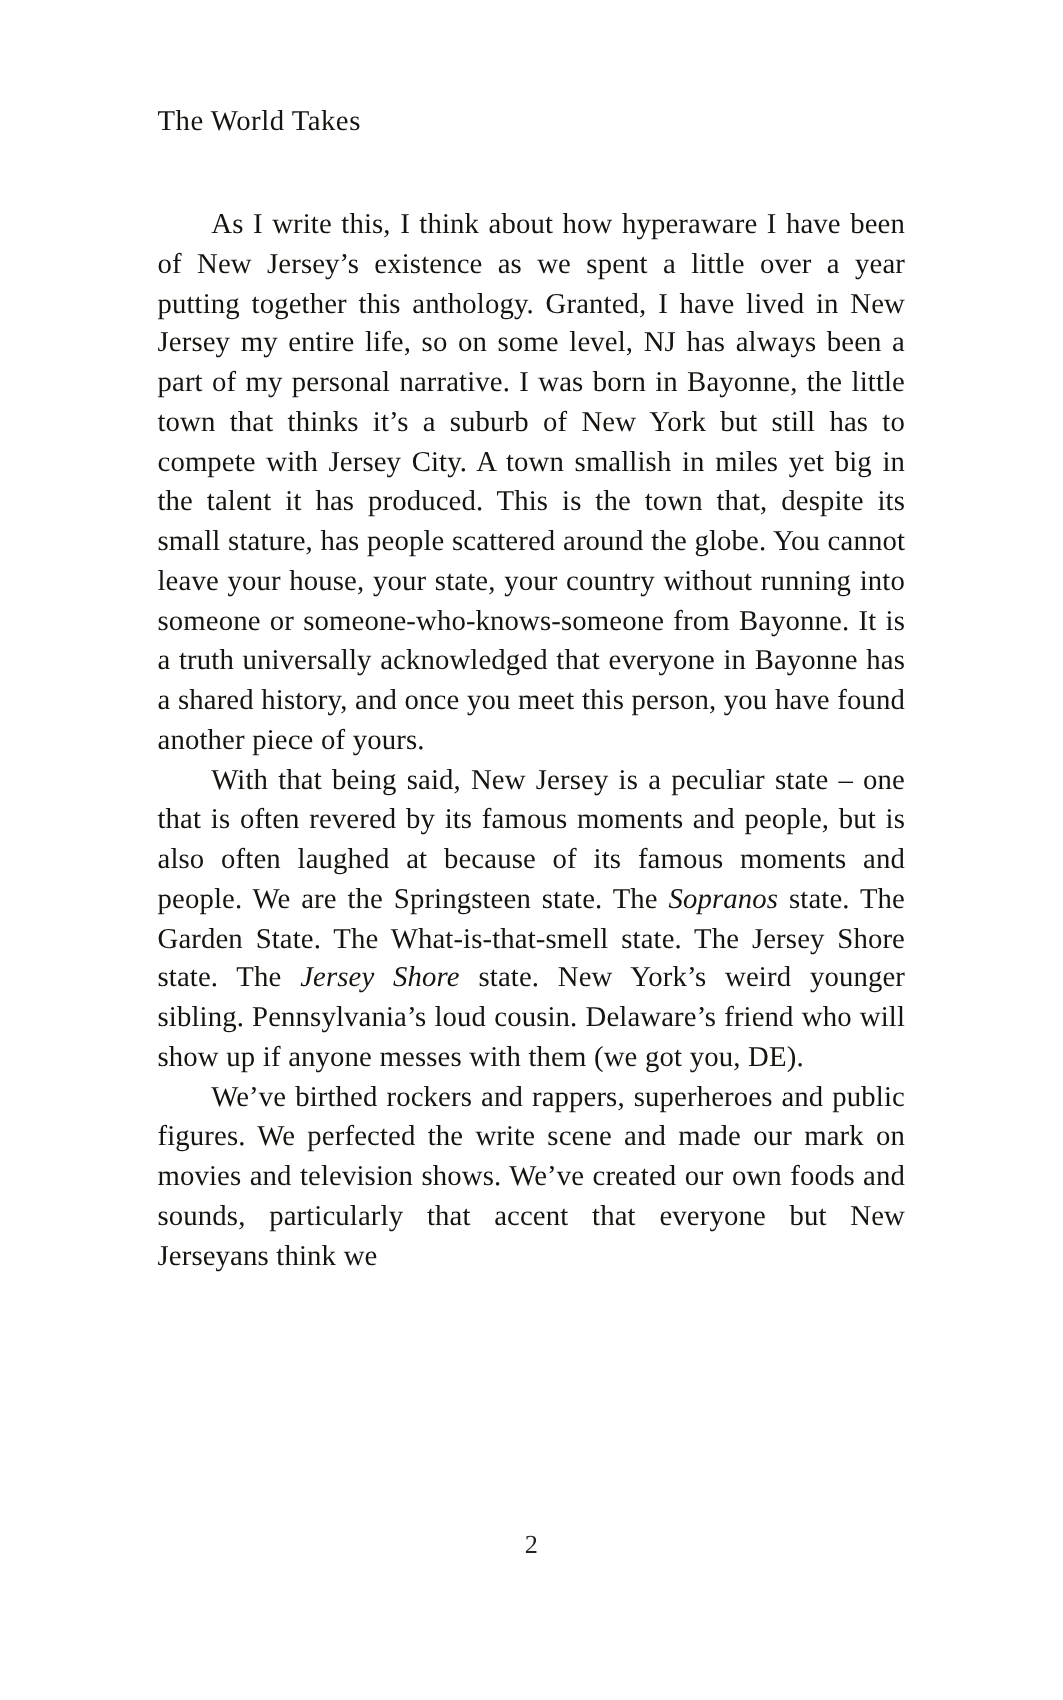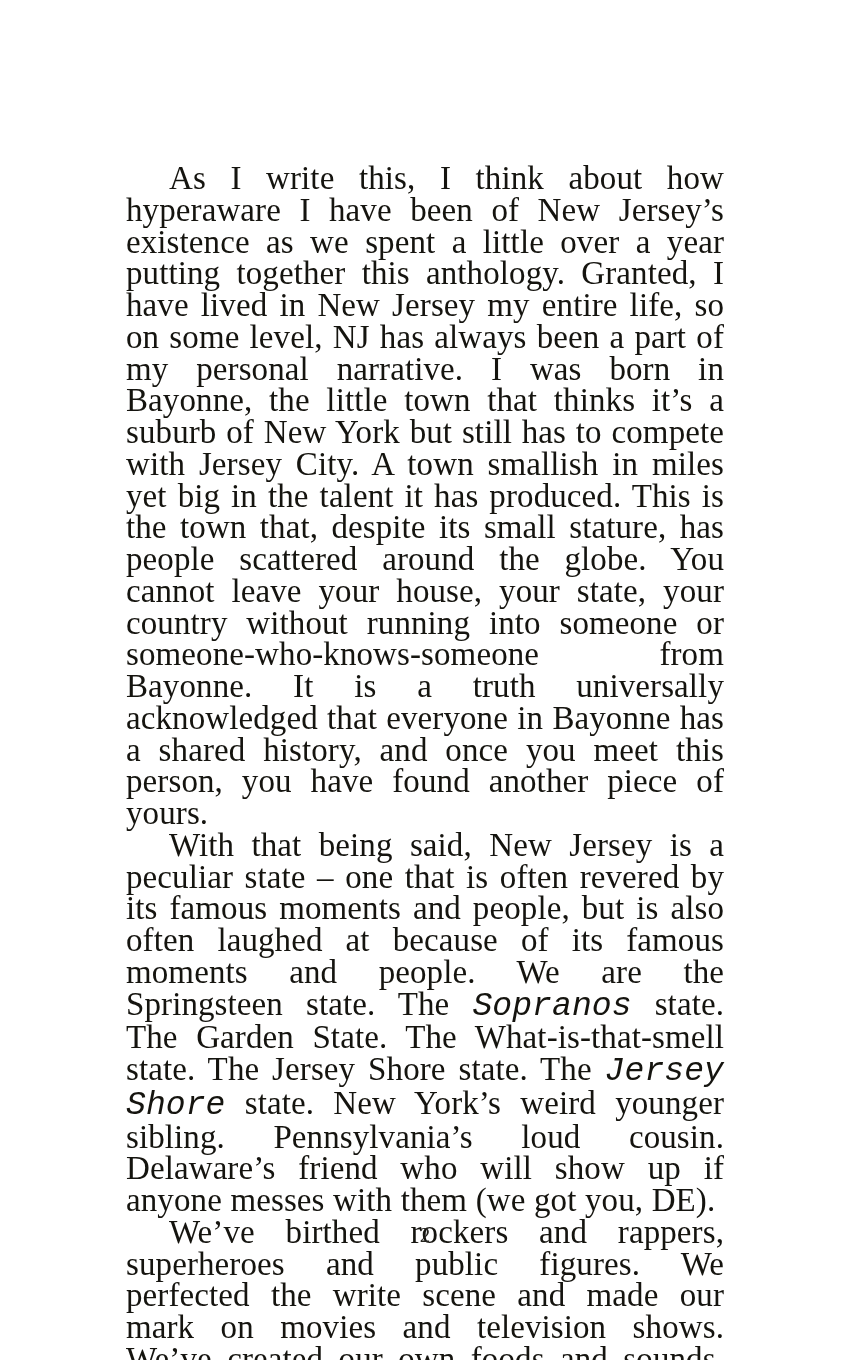--- a/index.html
+++ b/index.html
@@ -40,50 +40,50 @@
     left: 126px;
     top: 163px;
     width: 598px;
   }
 
   .para {
     margin: 0;
     text-indent: 43px;
     text-align: justify;
     text-justify: inter-word;
-    font-size: 33px;
+    font-size: 23px;
     line-height: 31.75px;
     letter-spacing: 0.1px;
     word-spacing: 0.2px;
     color: #15140f;
     hyphens: none;
   }
 
   .para em {
     font-style: italic;
-    font-family: Liberation Mono, monospace;
   }
 
   
   .folio {
     position: absolute;
     left: 0;
     right: 0;
     top: 1222px;
     text-align: center;
     font-size: 21px;
     line-height: 26px;
     color: #25241f;
   }
 </style>
 </head>
 <body>
 
 <div class="page">
 
+  <div class="running-head">The World Takes</div>
 
   <div class="text-block">
       <p class="para"><span>As I write this, I think about how hyperaware I have been of New Jersey’s existence as we spent a little over a year putting together this anthology. Granted, I have lived in New Jersey my entire life, so on some level, NJ has always been a part of my personal narrative. I was born in Bayonne, the little town that thinks it’s a suburb of New York but still has to compete with Jersey City. A town smallish in miles yet big in the talent it has produced. This is the town that, despite its small stature, has people scattered around the globe. You cannot leave your house, your state, your country without running into someone or someone-who-knows-someone from Bayonne. It is a truth universally acknowledged that everyone in Bayonne has a shared history, and once you meet this person, you have found another piece of yours.</span></p>
       <p class="para"><span>With that being said, New Jersey is a peculiar state – one that is often revered by its famous moments and people, but is also often laughed at because of its famous moments and people. We are the Springsteen state. The </span><em>Sopranos</em><span> state. The Garden State. The What-is-that-smell state. The Jersey Shore state. The </span><em>Jersey Shore</em><span> state. New York’s weird younger sibling. Pennsylvania’s loud cousin. Delaware’s friend who will show up if anyone messes with them (we got you, DE).</span></p>
       <p class="para"><span>We’ve birthed rockers and rappers, superheroes and public figures. We perfected the write scene and made our mark on movies and television shows. We’ve created our own foods and sounds, particularly that accent that everyone but New Jerseyans think we</span></p>
     </div>
 
   <div class="folio">2</div>
 
 </div>

